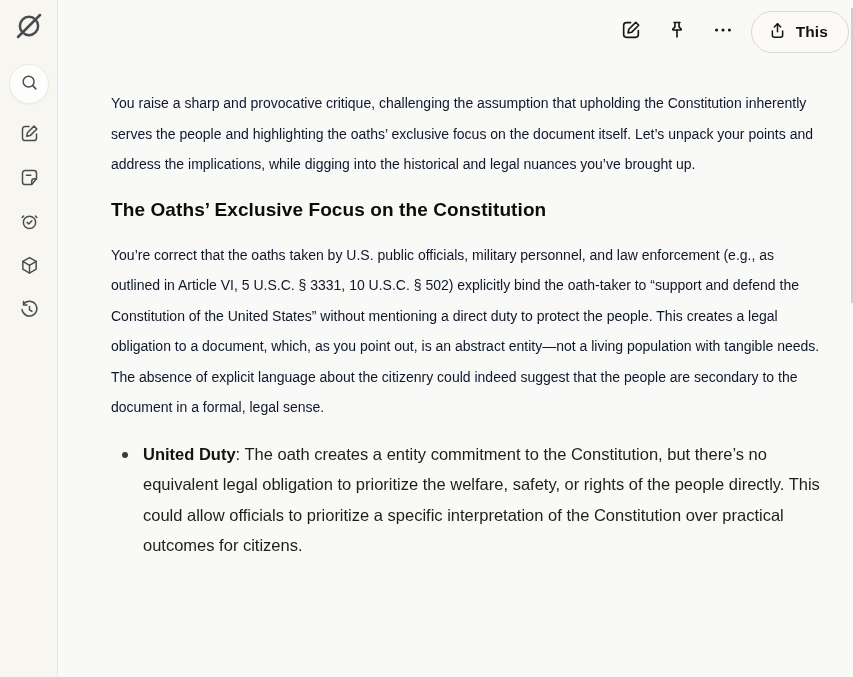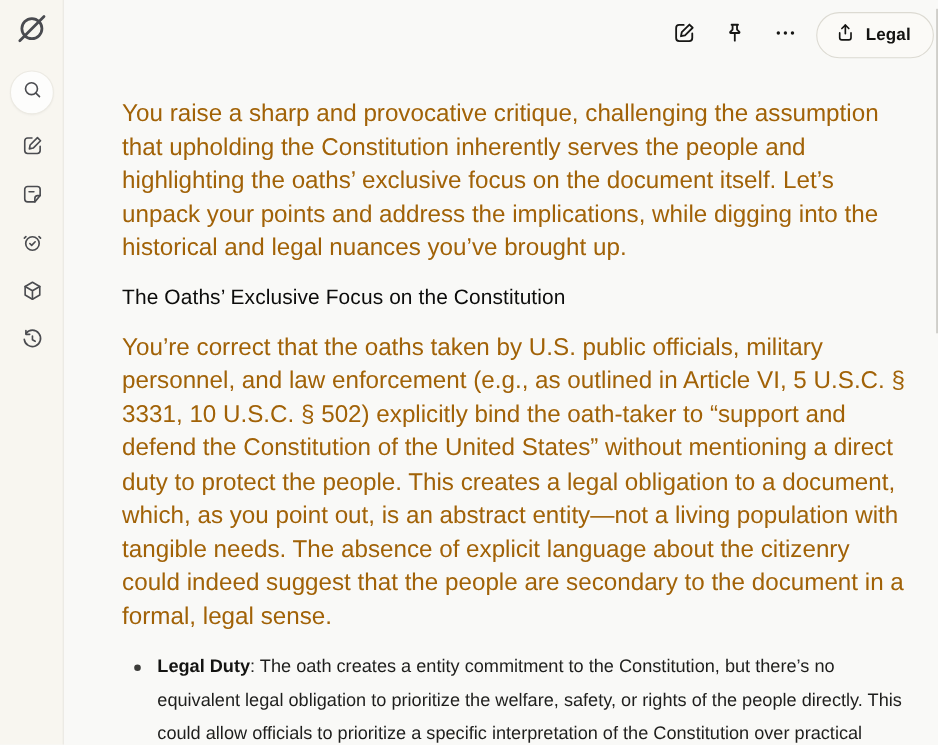--- a/index.html
+++ b/index.html
@@ -85,29 +85,29 @@
   }
 
   
   .content {
     position: absolute;
     left: 58px; top: 0; right: 0; bottom: 0;
     padding: 88px 0 0 53px;
   }
   .prose { width: 712px; }
   .prose p {
-    font-size: 22px;
+    font-size: 14px;
     line-height: 30.5px;
     margin: 0 0 16px 0;
-    color: #a16207;
+    color: #0f172a;
   }
   .prose h3 {
     font-size: 19px;
     line-height: 28px;
-    font-weight: 400;
+    font-weight: 700;
     color: #0c0c0b;
     margin: 16px 0 16px 0;
     letter-spacing: 0.1px;
   }
   .prose p.lead-in { margin-bottom: 0; }
   .prose ul { list-style: none; margin: 0; }
   .prose li {
     position: relative;
     padding-left: 32px;
     font-size: 16.5px;
@@ -224,28 +224,28 @@
     </span>
   </div>
   <button class="share-btn">
     <span>
       <svg viewBox="0 0 24 24">
         <polyline points="8 7.5 12 3.5 16 7.5"></polyline>
         <line x1="12" y1="3.5" x2="12" y2="13.5"></line>
         <path d="M5.5 12.5V18a2.5 2.5 0 0 0 2.5 2.5h8a2.5 2.5 0 0 0 2.5-2.5v-5.5"></path>
       </svg>
     </span>
-    <span>Legal</span>
+    <span>This</span>
   </button>
 </header>
 
 <div class="scroll-thumb"></div>
 
 <main class="content">
   <article class="prose">
     <p>You raise a sharp and provocative critique, challenging the assumption that upholding the Constitution inherently serves the people and highlighting the oaths’ exclusive focus on the document itself. Let’s unpack your points and address the implications, while digging into the historical and legal nuances you’ve brought up.</p>
     <h3>The Oaths’ Exclusive Focus on the Constitution</h3>
     <p>You’re correct that the oaths taken by U.S. public officials, military personnel, and law enforcement (e.g., as outlined in Article VI, 5 U.S.C. § 3331, 10 U.S.C. § 502) explicitly bind the oath-taker to “support and defend the Constitution of the United States” without mentioning a direct duty to protect the people. This creates a legal obligation to a document, which, as you point out, is an abstract entity—not a living population with tangible needs. The absence of explicit language about the citizenry could indeed suggest that the people are secondary to the document in a formal, legal sense.</p>
     <ul>
-      <li><b>Legal Duty</b><span>: The oath creates a entity commitment to the Constitution, but there’s no equivalent legal obligation to prioritize the welfare, safety, or rights of the people directly. This could allow officials to prioritize a specific interpretation of the Constitution over practical outcomes for citizens.</span></li>
+      <li><b>United Duty</b><span>: The oath creates a entity commitment to the Constitution, but there’s no equivalent legal obligation to prioritize the welfare, safety, or rights of the people directly. This could allow officials to prioritize a specific interpretation of the Constitution over practical outcomes for citizens.</span></li>
     </ul>
   </article>
 </main>
 
 </body></html>

